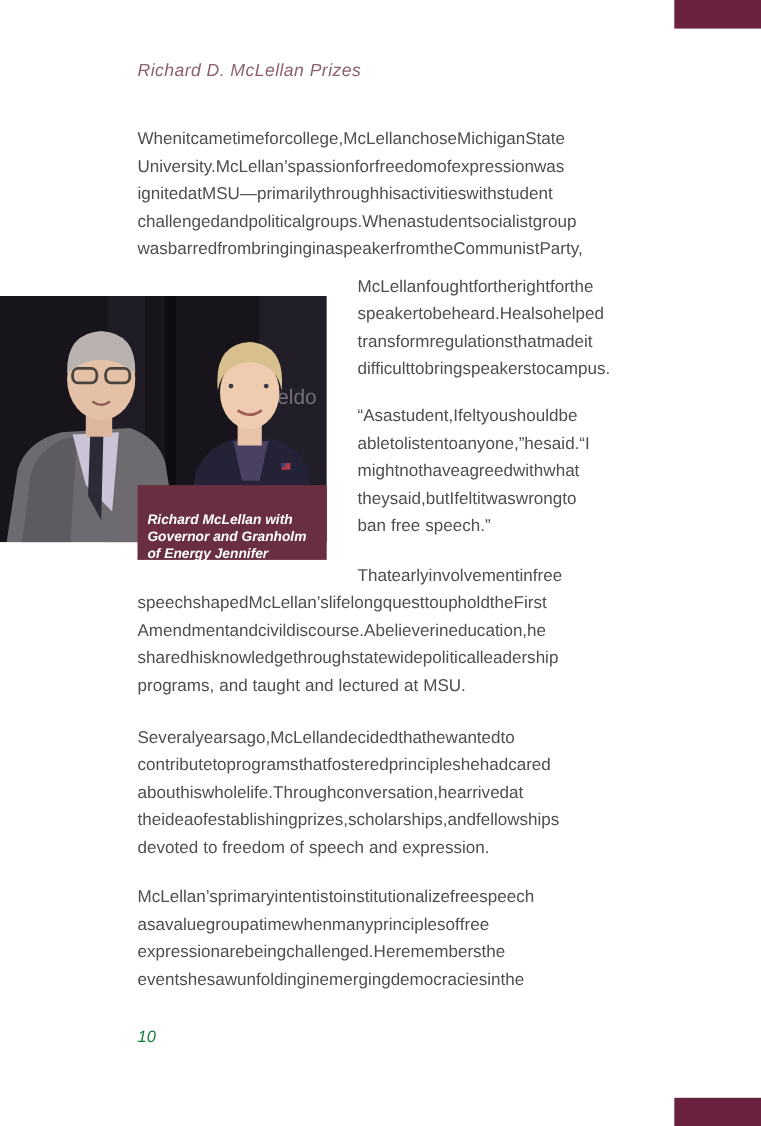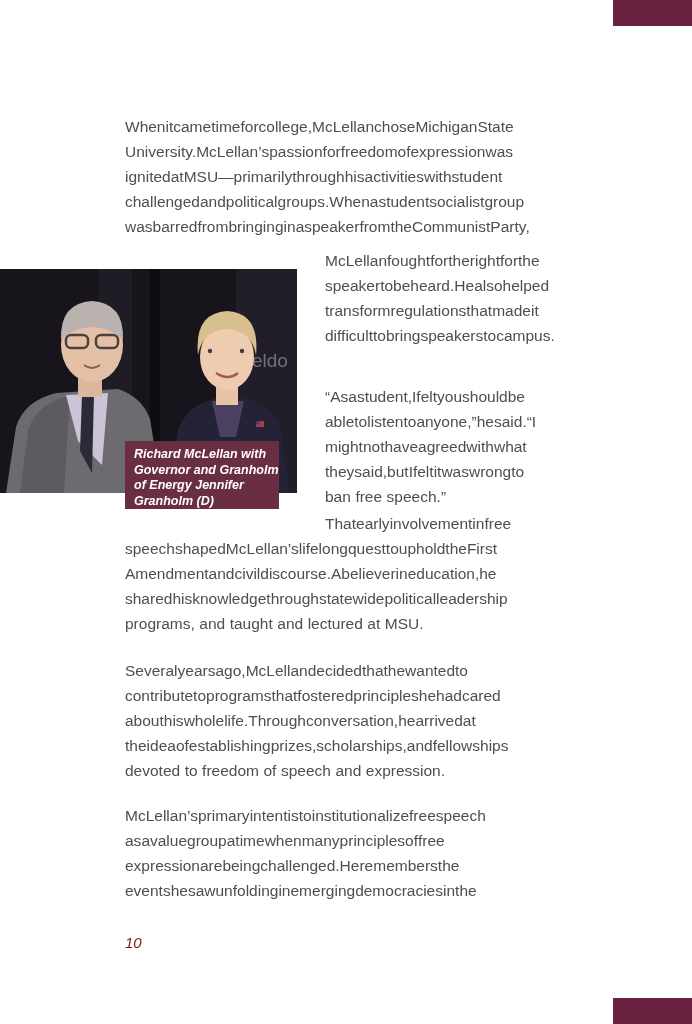--- a/index.html
+++ b/index.html
@@ -17,44 +17,45 @@
     position:absolute;left:125px;top:56px;
     font-style:italic;font-size:16px;letter-spacing:.4px;
   }
   .textblock{position:absolute;color:#4e4e50;font-size:15.5px;}
   .jline{display:flex;justify-content:flex-start;line-height:25px;white-space:nowrap;}
   .jline.left{justify-content:flex-start;gap:4.5px;}
   #para1{left:125px;top:114px;width:453px;}
   #photo-wrap{position:absolute;left:0;top:269px;width:257px;height:224px;}
   #photo-wrap svg{display:block;}
   #photo-caption{
-    position:absolute;left:125px;top:441px;width:154px;height:68px;
-    box-sizing:border-box;padding:6px 8px 0 9px;
+    position:absolute;left:125px;top:441px;width:172px;height:68px;
+    box-sizing:border-box;padding:24px 8px 0 9px;
     color:#ffffff;font-size:12.5px;font-weight:bold;font-style:italic;
   }
   #photo-caption .jline{line-height:15.5px;gap:3.5px;white-space:nowrap;}
   #wrap-col{left:325px;top:248px;width:253px;}
-  #quote-para{margin-top:36px;}
+  #quote-para{margin-top:18px;}
   #para3-first{left:325px;top:511px;width:253px;}
   #para3-rest{left:125px;top:536px;width:453px;}
   #para4{left:125px;top:658px;width:453px;}
   #para5{left:125px;top:803px;width:453px;}
   #page-number{
     position:absolute;left:125px;top:934px;
     font-style:italic;font-size:15px;
   }
 </style>
 </head>
 <body>
 
 <div id="page">
 
   <div id="corner-top" class="corner" style="background: rgb(107, 34, 64);"></div>
   <div id="corner-bottom" class="corner" style="background: rgb(107, 34, 64);"></div>
 
+  <div id="running-header" style="color: rgb(141, 95, 113);">Richard D. McLellan Prizes</div>
 
   <div id="para1" class="textblock">
       <div class="jline">
         <span>When</span>
         <span>it</span>
         <span>came</span>
         <span>time</span>
         <span>for</span>
         <span>college,</span>
         <span>McLellan</span>
@@ -392,15 +393,15 @@
         <span>saw</span>
         <span>unfolding</span>
         <span>in</span>
         <span>emerging</span>
         <span>democracies</span>
         <span>in</span>
         <span>the</span>
       </div>
     </div>
 
-  <div id="page-number" style="color: #7f1d1d; text-align: right;">10</div>
+  <div id="page-number" style="color: #15803d; text-align: right;">10</div>
 
 </div>
 
 </body></html>

